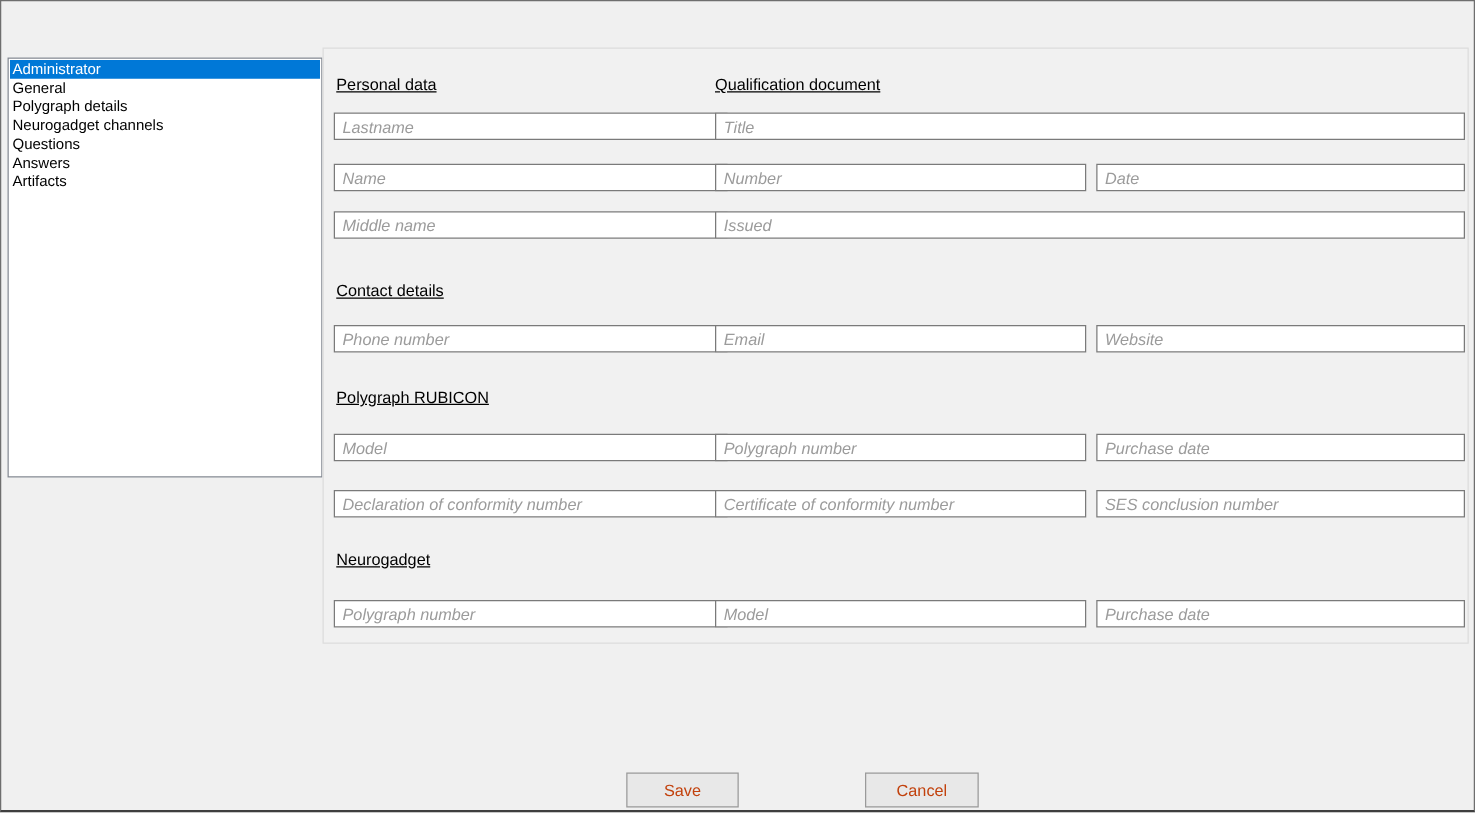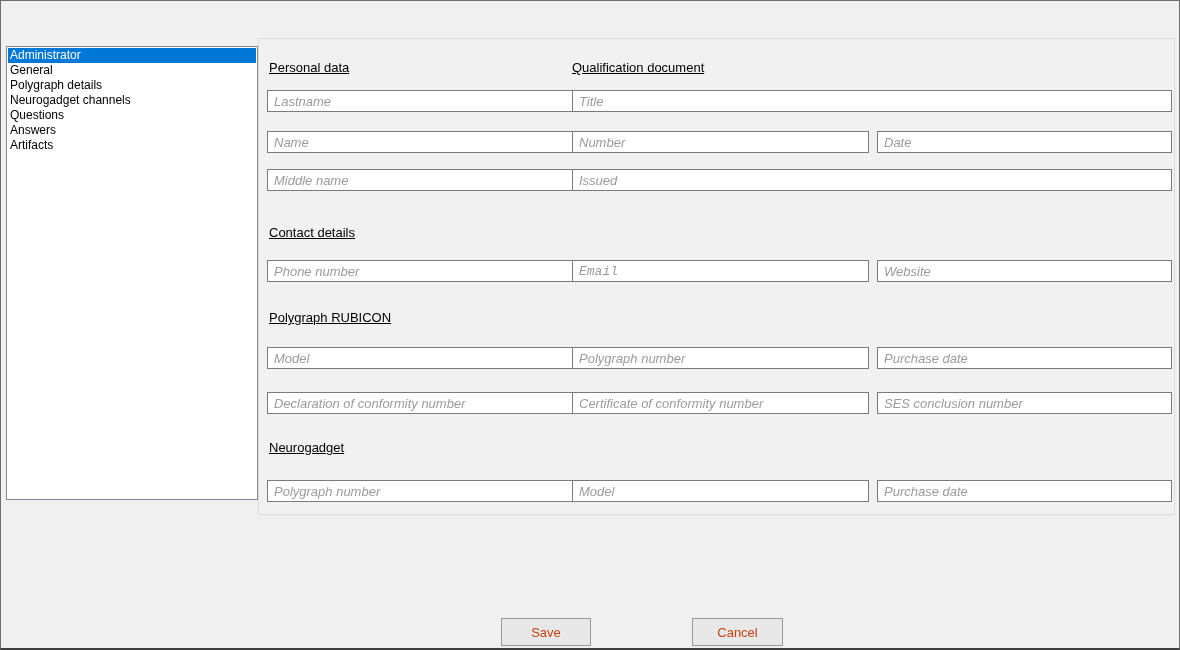--- a/index.html
+++ b/index.html
@@ -26,21 +26,21 @@
   .win-btn {
     width: 46px; height: 35px; display: flex; align-items: center; justify-content: center;
     font-size: 13px; color: #222; background: transparent; border: none; cursor: default;
     font-family: "Liberation Sans", sans-serif;
   }
   .win-btn.maximize { color: #cfcfcf; font-size: 15px; }
   .win-btn.close { font-size: 14px; }
 
   
   .listbox {
-    position: absolute; left: 5px; top: 45px; width: 252px; height: 454px;
+    position: absolute; left: 5px; top: 45px; width: 252px; height: 336px;
     background: #ffffff; border: 1px solid #828790;
     padding: 1px; overflow: hidden;
   }
   .list-item {
     height: 15px; line-height: 15px; font-size: 12px; color: #000;
     padding-left: 2px; white-space: nowrap; cursor: default;
   }
   .list-item.selected { background: #0078d7; color: #ffffff; }
 
   
@@ -105,21 +105,21 @@
     <input class="field col1" style="top: 92px;" placeholder="Name">
     <input class="field col2" style="top: 92px;" placeholder="Number">
     <input class="field col3" style="top: 92px;" placeholder="Date">
 
     <input class="field col1" style="top: 130px;" placeholder="Middle name">
     <input class="field col23" style="top: 130px;" placeholder="Issued">
 
     <div class="section-heading" style="left:10px; top:186px;">Contact details</div>
 
     <input class="field col1" style="top: 221px;" placeholder="Phone number">
-    <input class="field col2" style="top: 221px; font-family: Liberation Mono, monospace;" placeholder="Email">
+    <input class="field col2" style="top: 221px;" placeholder="Email">
     <input class="field col3" style="top: 221px;" placeholder="Website">
 
     <div class="section-heading" style="left:10px; top:271px;">Polygraph RUBICON</div>
 
     <input class="field col1" style="top: 308px;" placeholder="Model">
     <input class="field col2" style="top: 308px;" placeholder="Polygraph number">
     <input class="field col3" style="top: 308px;" placeholder="Purchase date">
 
     <input class="field col1" style="top: 353px;" placeholder="Declaration of conformity number">
     <input class="field col2" style="top: 353px;" placeholder="Certificate of conformity number">

